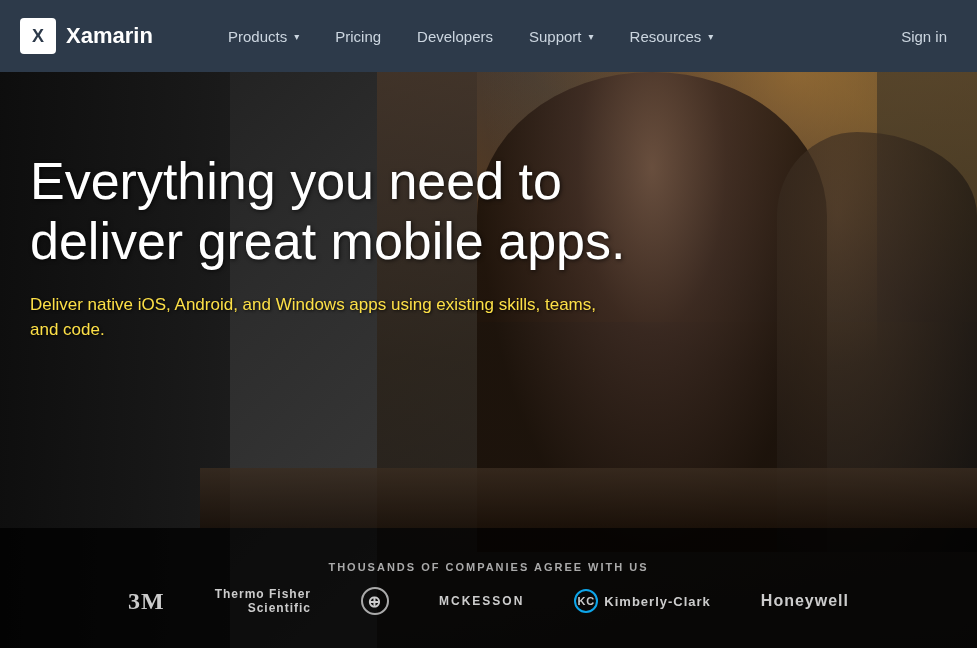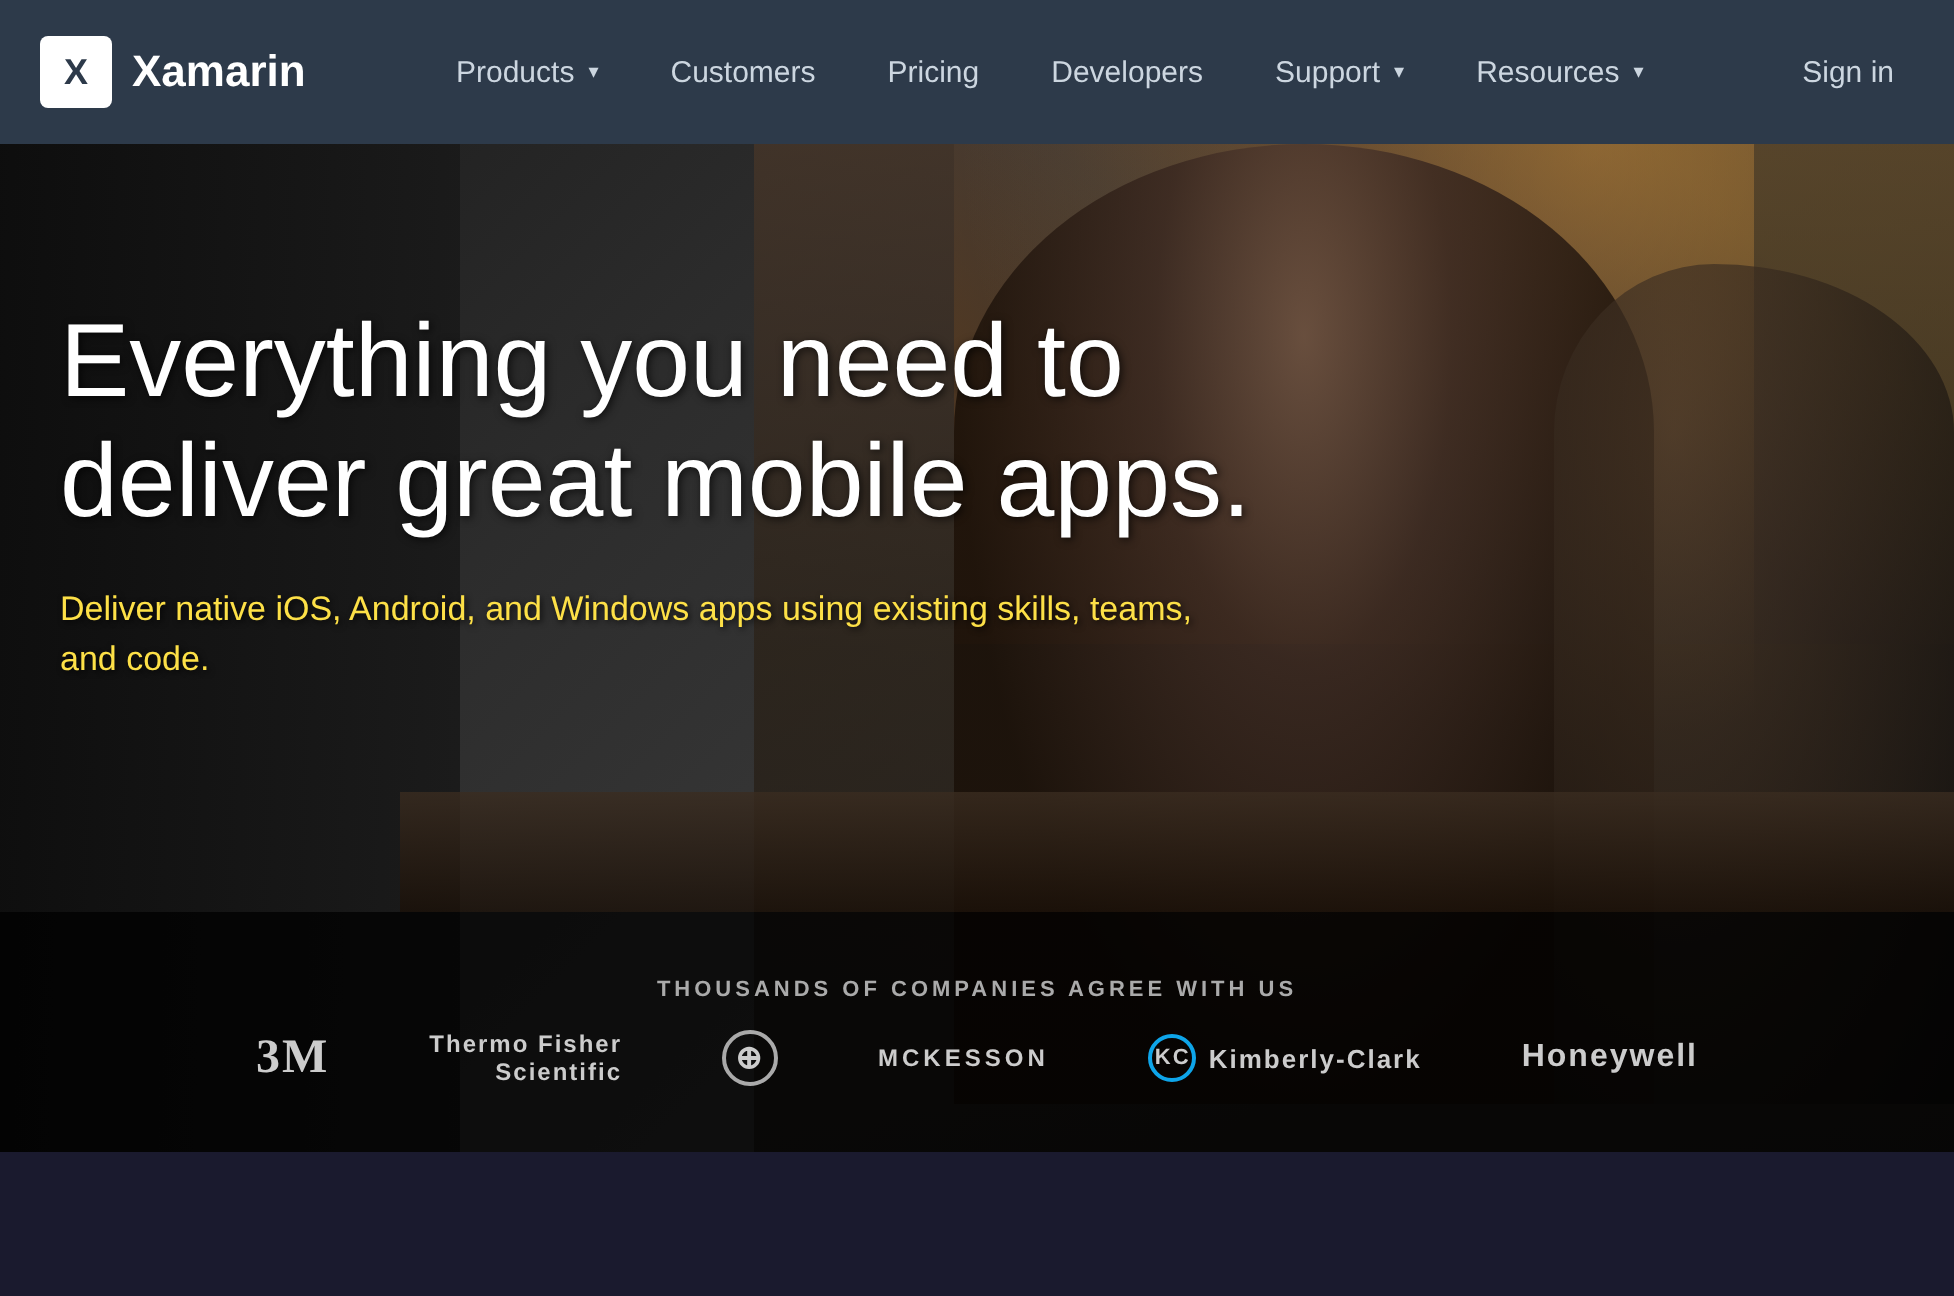--- a/index.html
+++ b/index.html
@@ -66,21 +66,21 @@
       font-size: 15px;
       cursor: pointer;
       padding: 0 10px;
       text-align: right;
     }
 
     
     .hero {
       position: relative;
       width: 977px;
-      height: 504px;
+      height: 576px;
       overflow: hidden;
       background: #2a2a2a;
     }
 
     
     .hero-bg {
       position: absolute;
       inset: 0;
       background: linear-gradient(135deg, #1a1a1a 0%, #2c2c2c 30%, #3a3a3a 60%, #2a2a2a 100%);
     }
@@ -273,23 +273,20 @@
     <div class="brand-logo">
       <span>X</span>
     </div>
     <span>Xamarin</span>
   </a>
 
   <div class="nav-links">
     <div class="nav-item">
       <span>Products</span>
       <span class="chevron">▾</span>
-    </div>
-    <div class="nav-item">
-      <span>Customers</span>
     </div>
     <div class="nav-item">
       <span>Pricing</span>
     </div>
     <div class="nav-item">
       <span>Developers</span>
     </div>
     <div class="nav-item">
       <span>Support</span>
       <span class="chevron">▾</span>

